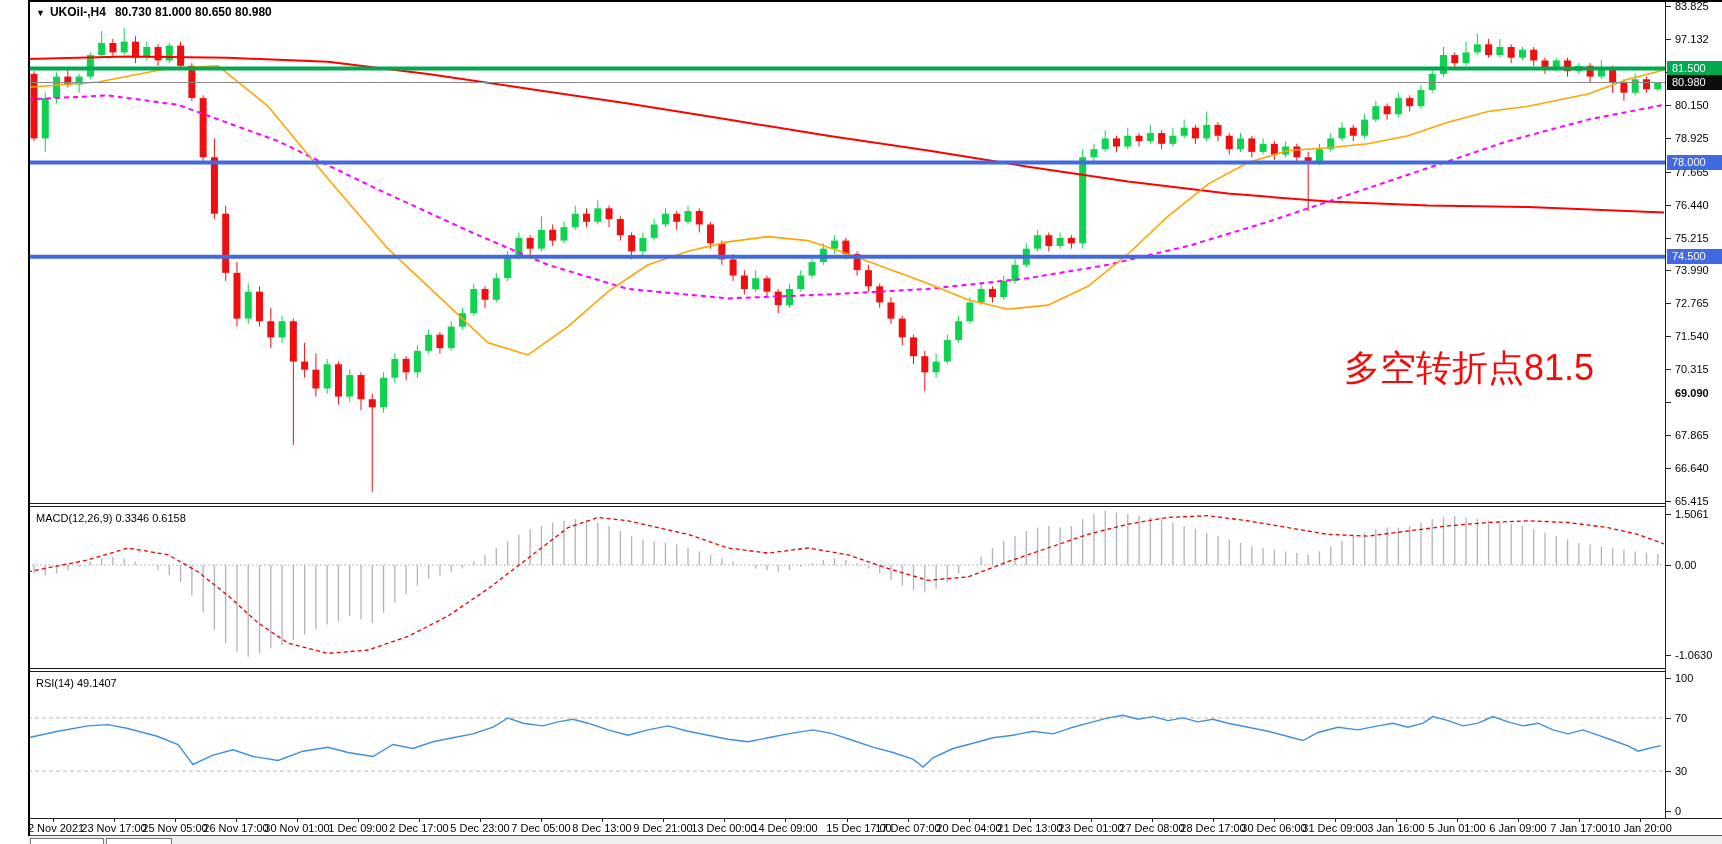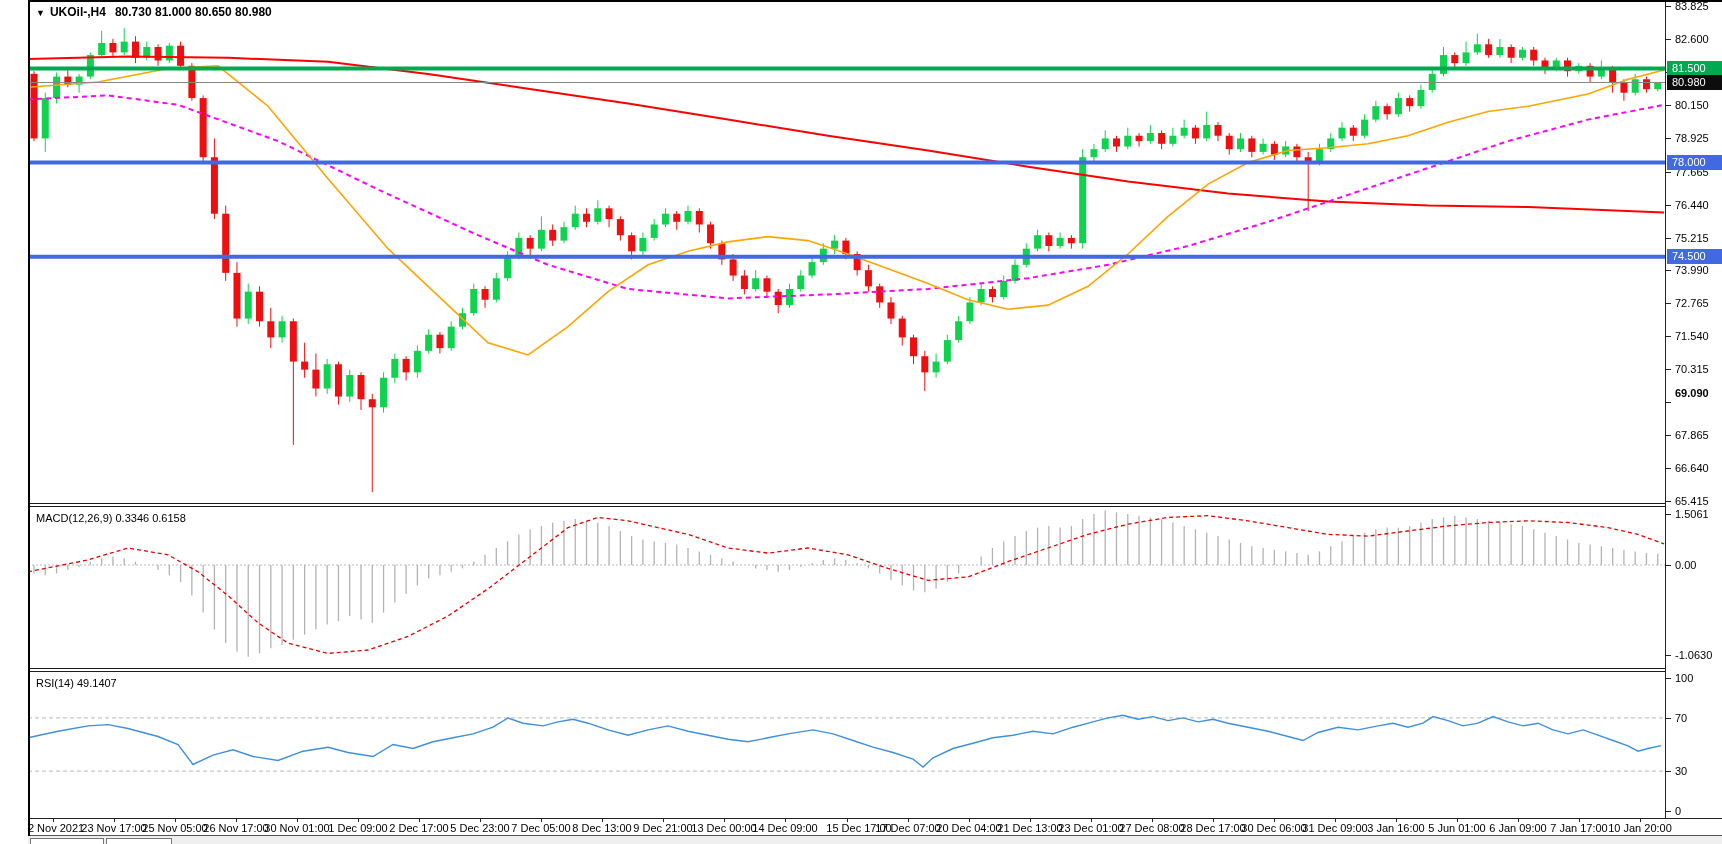--- a/index.html
+++ b/index.html
@@ -490,21 +490,21 @@
       <path d="M0,65.8 L30,59.2 L60,53.9 L80,52.6 L100,56.5 L130,64.5 L150,72.5 L165,92.5 L185,83.1 L205,77.8 L225,84.5 L250,88.5 L275,79.2 L300,75.2 L320,80.5 L345,84.5 L365,72.5 L385,76.5 L405,69.8 L425,65.8 L445,61.9 L465,55.2 L480,45.9 L495,51.2 L515,53.9 L530,49.9 L545,47.2 L560,51.2 L580,57.9 L600,63.2 L620,57.9 L640,53.9 L660,59.2 L680,63.2 L700,67.2 L720,69.8 L740,65.8 L760,61.9 L785,57.9 L805,61.9 L825,68.5 L845,75.2 L865,80.5 L885,87.1 L895,95.1 L905,85.8 L925,76.5 L945,71.2 L965,65.8 L985,63.2 L1005,59.2 L1025,61.9 L1045,55.2 L1065,49.9 L1080,45.9 L1095,43.2 L1110,47.2 L1125,44.6 L1140,48.6 L1155,45.9 L1170,49.9 L1185,47.2 L1200,51.2 L1220,55.2 L1240,59.2 L1260,64.5 L1275,68.5 L1290,60.5 L1310,55.2 L1330,57.9 L1350,53.9 L1365,51.2 L1380,55.2 L1395,51.2 L1405,44.6 L1420,48.6 L1435,53.9 L1450,51.2 L1465,44.6 L1480,49.9 L1495,53.9 L1510,51.2 L1525,57.9 L1540,61.9 L1555,57.9 L1570,63.2 L1585,68.5 L1600,73.8 L1610,79.2 L1620,76.5 L1633,73.6" fill="none" stroke="#3f8fdc" stroke-width="1.4"></path>
     </svg>
 
   <div class="sep" style="top:503px"></div>
   <div class="sep" style="top:668px"></div>
 
   <div class="axis-col" id="axis-col">
       <div class="tick" style="top: 6px;"></div>
       <div class="axis-label" style="top: -1px;">83.825</div>
       <div class="tick" style="top: 39px;"></div>
-      <div class="axis-label" style="top: 32px;">82.600</div>
+      <div class="axis-label" style="top: 32px;">97.132</div>
       <div class="tick" style="top: 105px;"></div>
       <div class="axis-label" style="top: 98px;">80.150</div>
       <div class="tick" style="top: 138px;"></div>
       <div class="axis-label" style="top: 131px;">78.925</div>
       <div class="tick" style="top: 172px;"></div>
       <div class="axis-label" style="top: 165px;">77.665</div>
       <div class="tick" style="top: 205px;"></div>
       <div class="axis-label" style="top: 198px;">76.440</div>
       <div class="tick" style="top: 238px;"></div>
       <div class="axis-label" style="top: 231px;">75.215</div>
@@ -553,20 +553,21 @@
   <div class="ind-label" style="top:512px">
     <span>MACD(12,26,9)</span>
     <span>0.3346 0.6158</span>
   </div>
 
   <div class="ind-label" style="top:677px">
     <span>RSI(14)</span>
     <span>49.1407</span>
   </div>
 
+  <div class="annotation">多空转折点81.5</div>
 
   <div class="time-row" id="time-row">
       <div class="time-tick" style="left: 25px;"></div>
       <div class="time-label" style="left: 25px;">22 Nov 2021</div>
       <div class="time-tick" style="left: 86px;"></div>
       <div class="time-label" style="left: 86px;">23 Nov 17:00</div>
       <div class="time-tick" style="left: 147px;"></div>
       <div class="time-label" style="left: 147px;">25 Nov 05:00</div>
       <div class="time-tick" style="left: 208px;"></div>
       <div class="time-label" style="left: 208px;">26 Nov 17:00</div>

